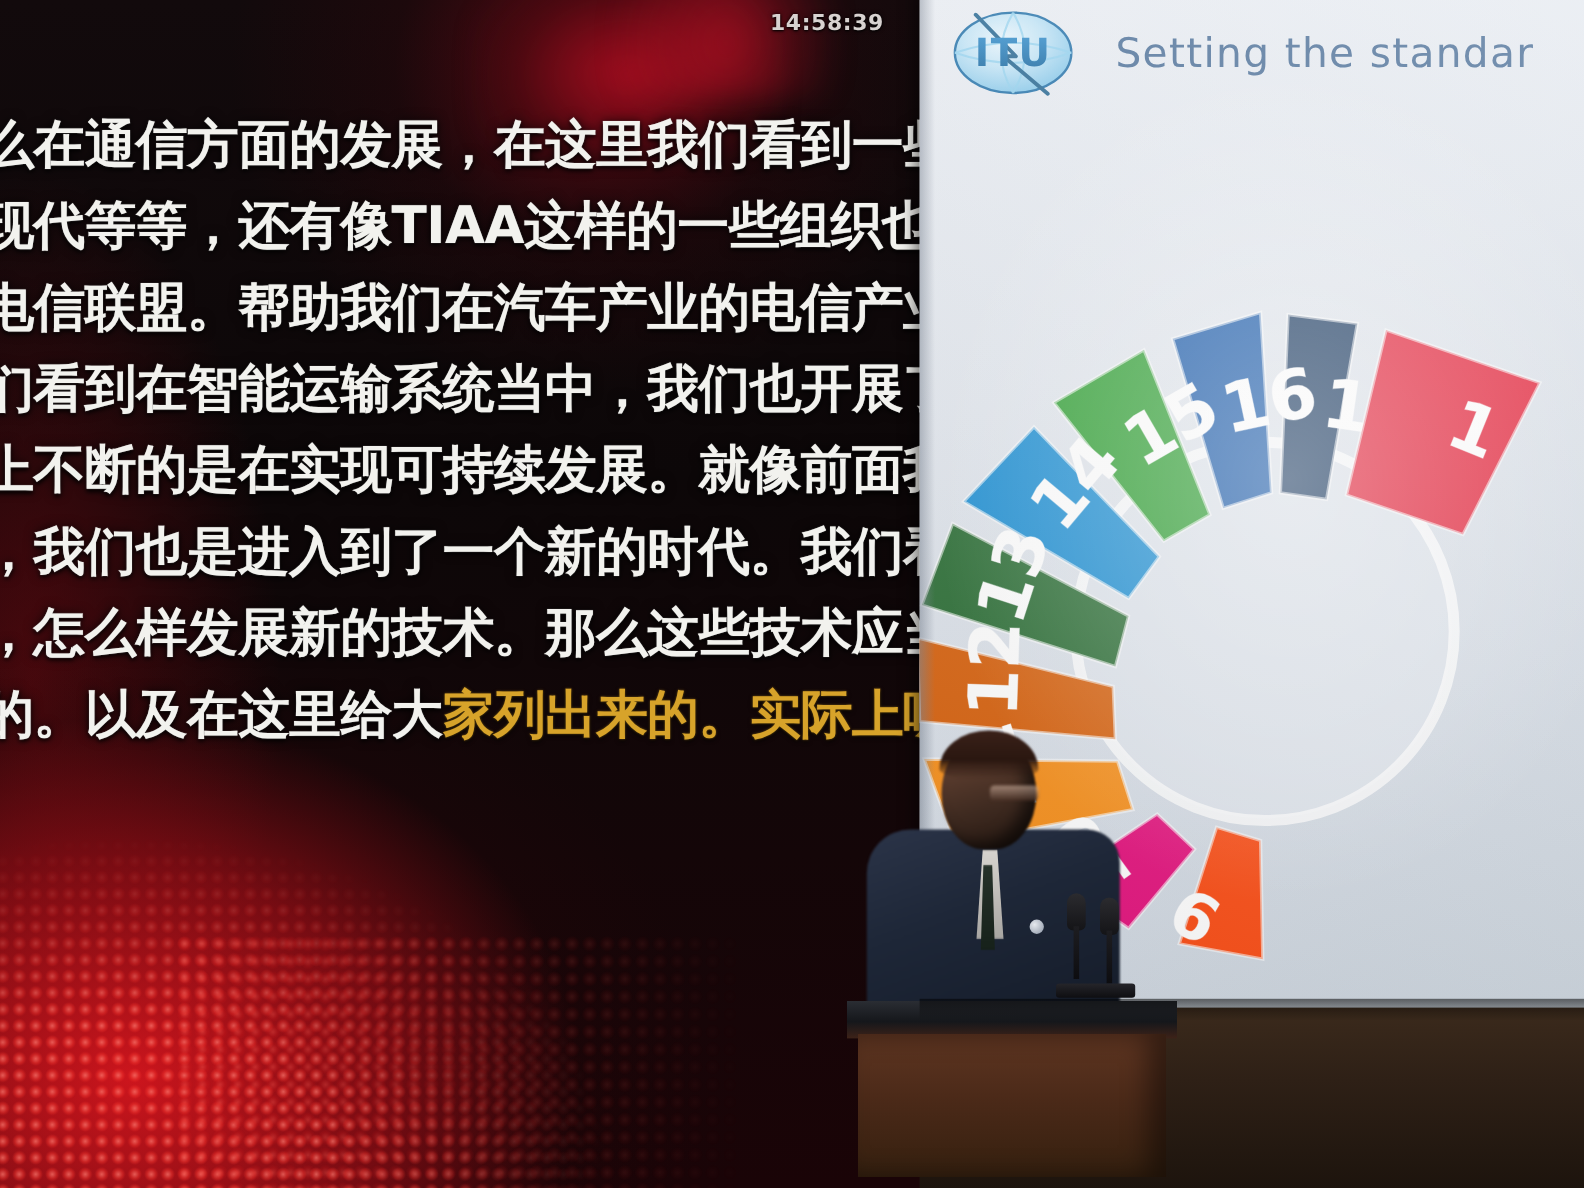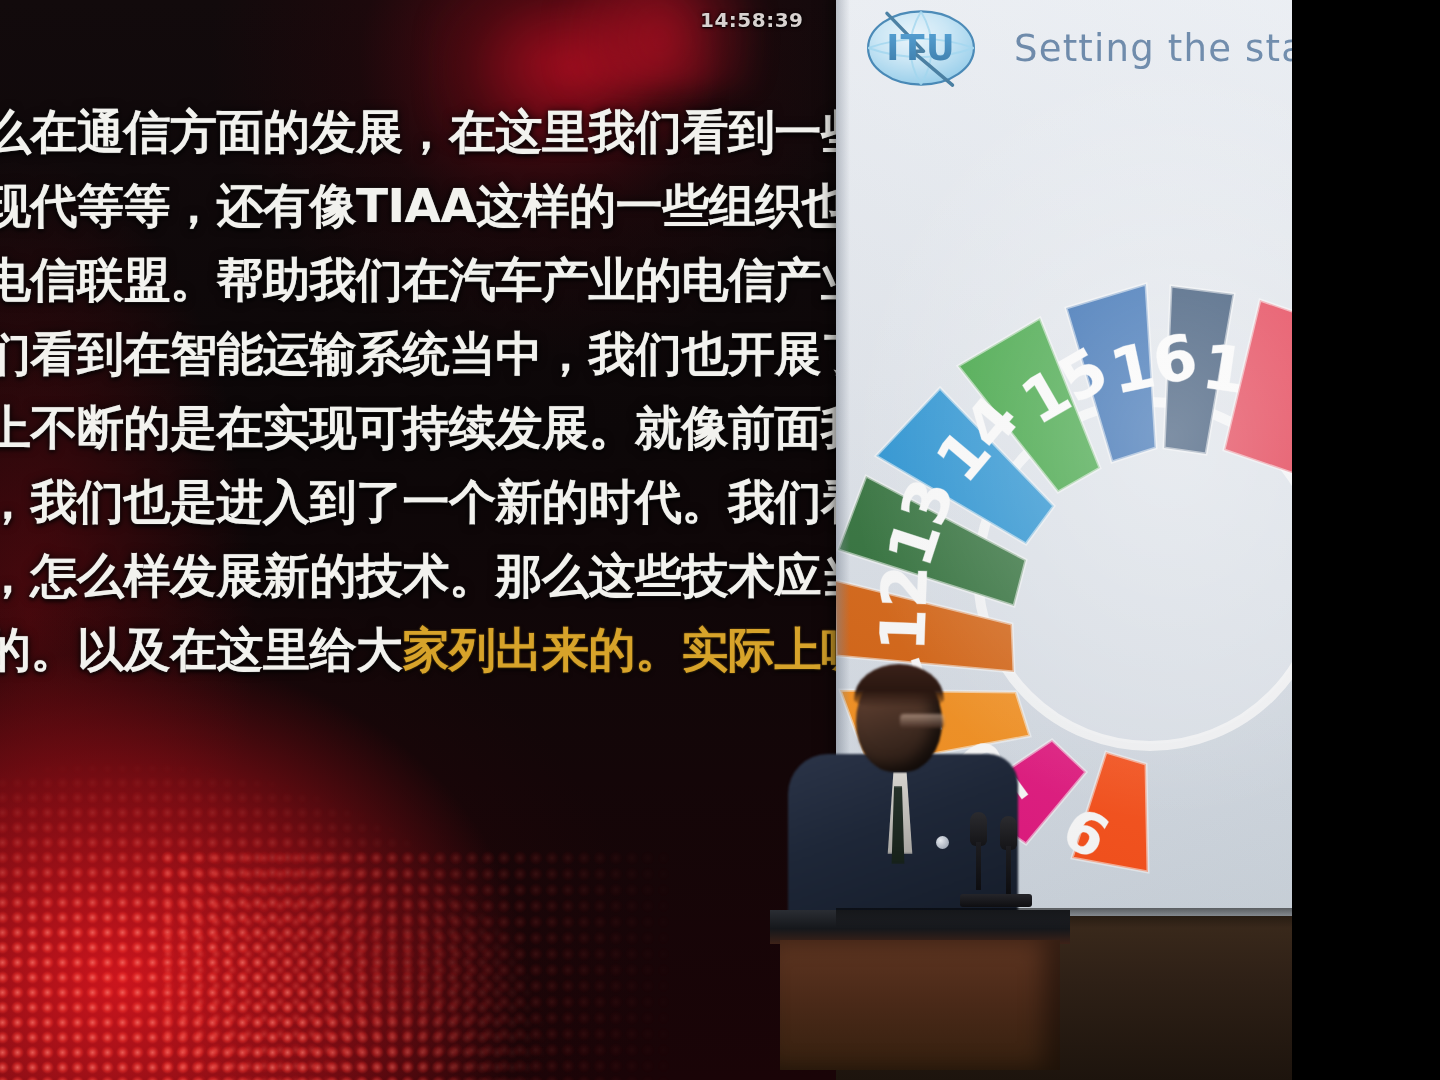--- a/index.html
+++ b/index.html
@@ -5,21 +5,21 @@
   html, body {
     margin: 0;
     padding: 0;
     background: #000;
   }
   body {
     font-family: "DejaVu Sans", "Liberation Sans", sans-serif;
   }
   #stage {
     position: relative;
-    width: 1292px;
+    width: 1440px;
     height: 1080px;
     overflow: hidden;
     background: #0b0708;
   }
 
   
   .backdrop {
     position: absolute;
     left: 0; top: 0;
     width: 840px; height: 1080px;

